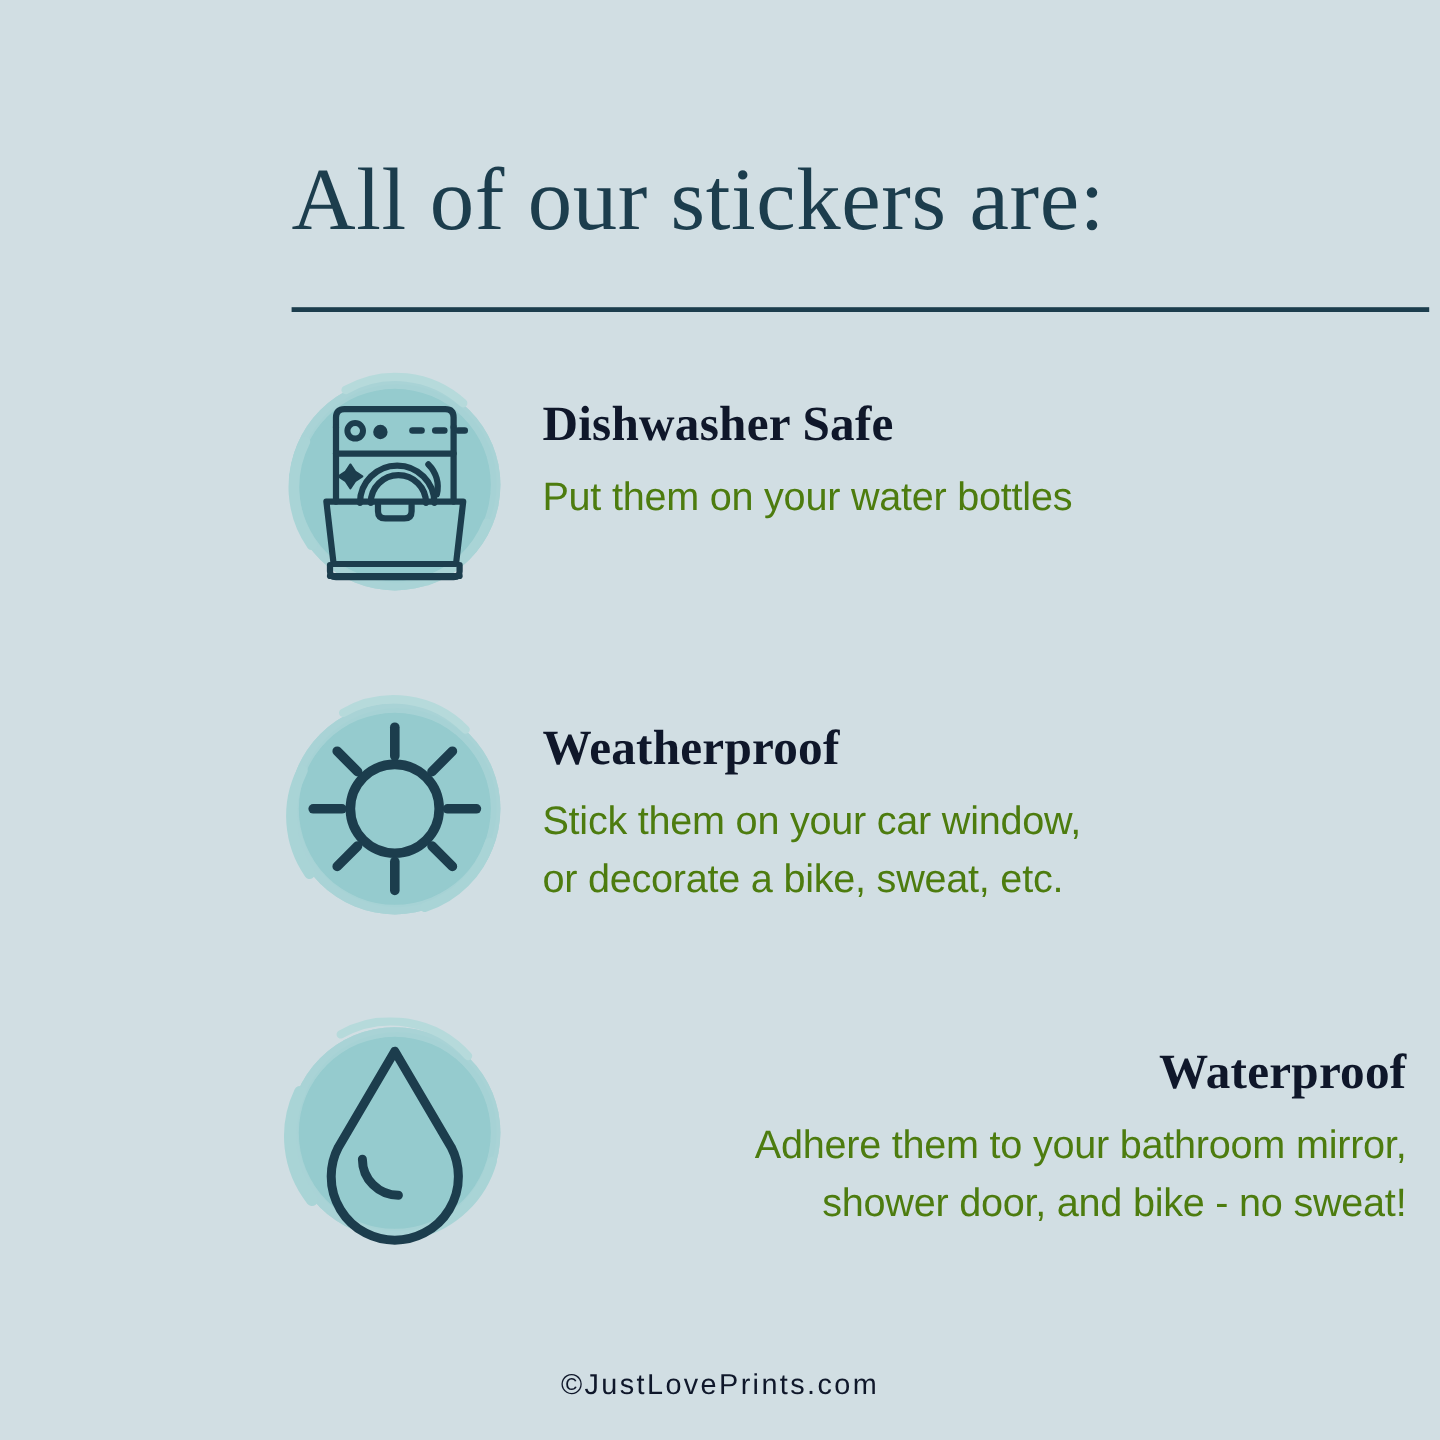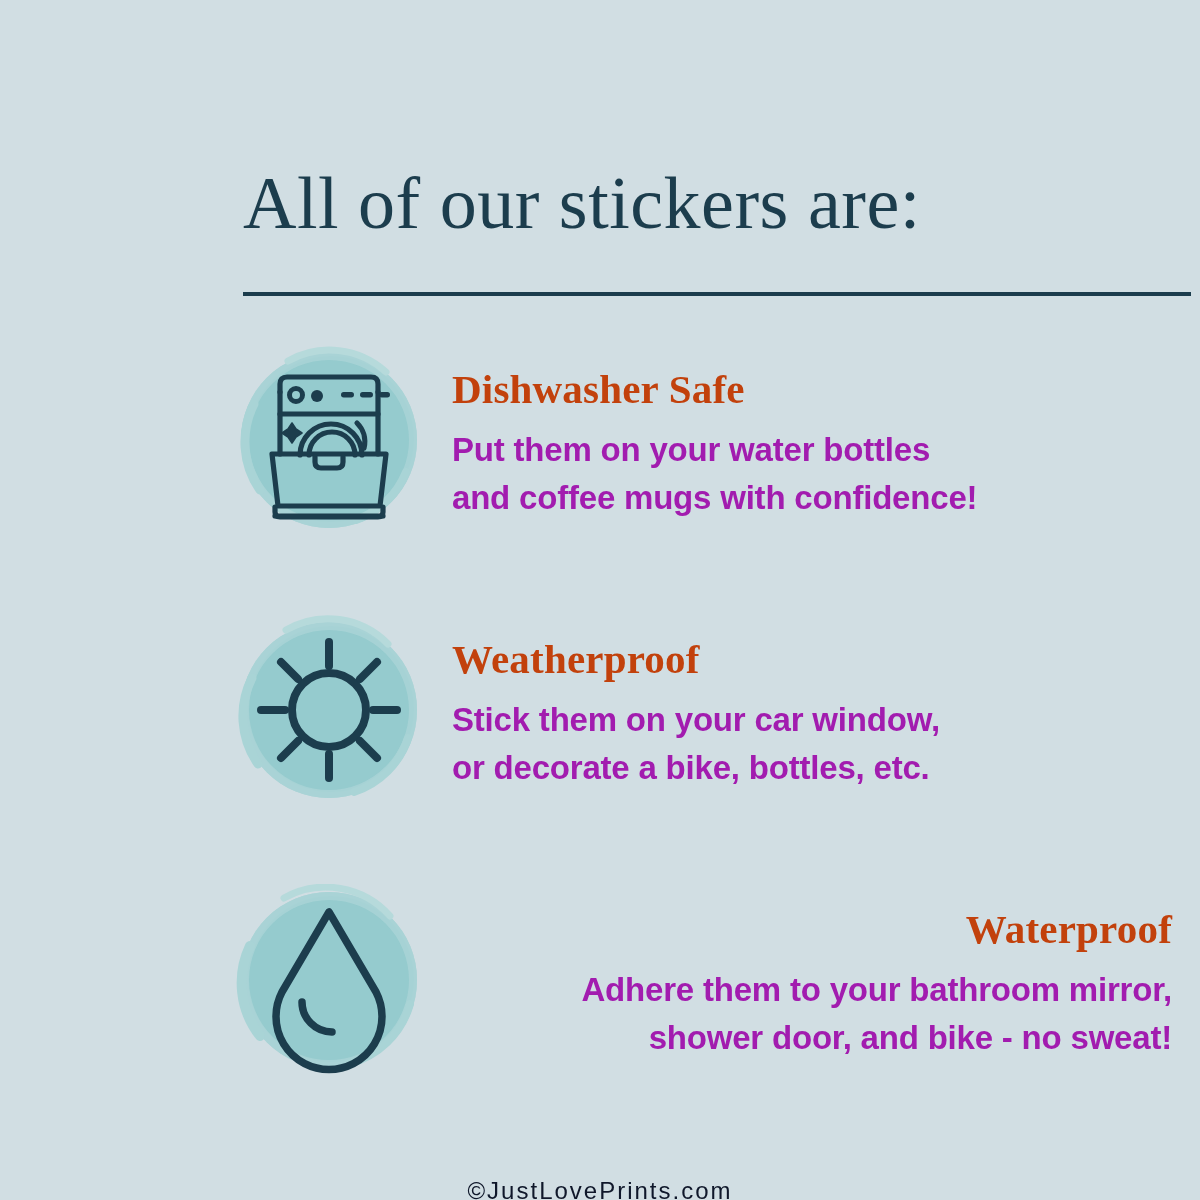--- a/index.html
+++ b/index.html
@@ -13,21 +13,20 @@
     font-family: "Liberation Sans", sans-serif;
     overflow: hidden;
     position: relative;
   }
 
   .page {
     position: relative;
     width: 1200px;
     height: 852px;
     box-sizing: border-box;
-    margin-top: 36px;
   }
 
   
   .title {
     position: absolute;
     left: 243px;
     top: 124px;
     width: 950px;
     font-family: "Liberation Serif", "DejaVu Serif", serif;
     font-size: 74px;
@@ -76,36 +75,35 @@
     left: 452px;
     top: 0;
     width: 720px;
   }
 
   .feat-title {
     font-family: "Liberation Serif", "DejaVu Serif", serif;
     font-weight: bold;
     font-size: 41px;
     line-height: 46px;
-    color: #c2410c;
+    color: #0f172a;
     margin: 0;
     padding: 0;
     letter-spacing: 0.2px;
     white-space: nowrap;
   }
 
   .feat-desc {
     font-family: "Liberation Sans", sans-serif;
     font-size: 33px;
     line-height: 48px;
-    color: #a21caf;
+    color: #4d7c0f;
     margin: 0;
     padding-top: 14px;
     letter-spacing: -0.2px;
-    font-weight: bold;
   }
   .feat-desc span { display: block; white-space: nowrap; }
 
   
   .f0 .feat-text { top: 22px; }
   .f1 .feat-text { top: 22px; }
   .f2 .feat-text { top: 22px; text-align: right; }
 
   
   .footer {
@@ -165,21 +163,20 @@
           <rect x="105" y="48" width="13" height="5.5" rx="2.7" fill="#1c3d4d"></rect>
           <rect x="124" y="48" width="13" height="5.5" rx="2.7" fill="#1c3d4d"></rect>
           <rect x="143" y="48" width="11" height="5.5" rx="2.7" fill="#1c3d4d"></rect>
         </g>
       </svg>
     </div>
     <div class="feat-text">
       <div class="feat-title">Dishwasher Safe</div>
       <div class="feat-desc">
         <span>Put them on your water bottles</span>
-        <span>and coffee mugs with confidence!</span>
       </div>
     </div>
   </div>
 
   <div class="feature f1">
     <div class="icon-wrap">
       <svg viewBox="0 0 186 192" xmlns="http://www.w3.org/2000/svg">
         <g>
           <circle cx="93" cy="96" r="88" fill="#a6d2d4"></circle>
           <circle cx="95" cy="95" r="83" fill="#95cbce"></circle>
@@ -198,21 +195,21 @@
           <line x1="124" y1="127" x2="141" y2="144"></line>
           <line x1="141" y1="48" x2="124" y2="65"></line>
           <line x1="62" y1="127" x2="45" y2="144"></line>
         </g>
       </svg>
     </div>
     <div class="feat-text">
       <div class="feat-title">Weatherproof</div>
       <div class="feat-desc">
         <span>Stick them on your car window,</span>
-        <span>or decorate a bike, bottles, etc.</span>
+        <span>or decorate a bike, sweat, etc.</span>
       </div>
     </div>
   </div>
 
   <div class="feature f2">
     <div class="icon-wrap">
       <svg viewBox="0 0 186 192" xmlns="http://www.w3.org/2000/svg">
         <g>
           <circle cx="93" cy="96" r="88" fill="#a6d2d4"></circle>
           <circle cx="95" cy="95" r="83" fill="#95cbce"></circle>

